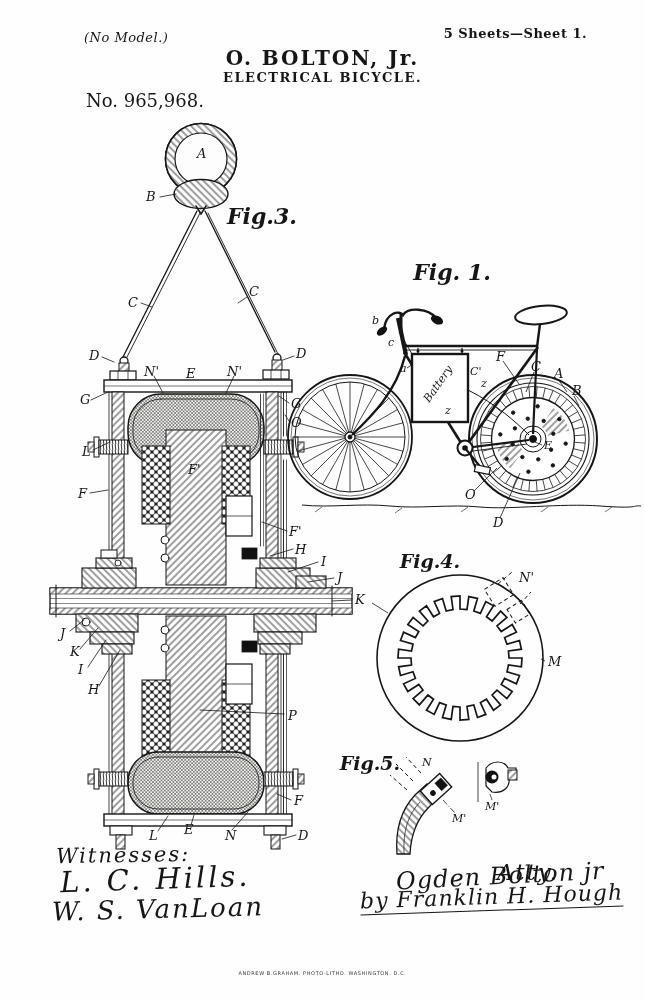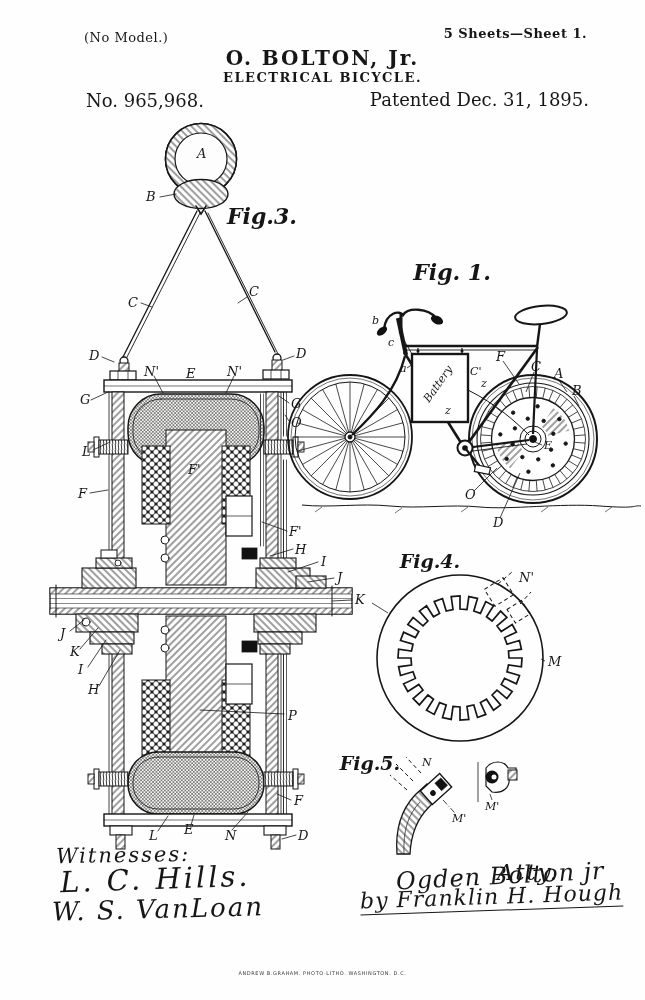--- a/index.html
+++ b/index.html
@@ -1,19 +1,19 @@
 <!DOCTYPE html>
 <html><head>
 <meta charset="utf-8">
 <style>
   html,body{margin:0;padding:0;background:#e8e8e8;}
   #page{position:relative;width:645px;height:1000px;background:#fefefe;overflow:hidden;
         font-family:"DejaVu Serif",serif;color:#161616;}
   .hdr{position:absolute;white-space:nowrap;}
-  #no-model{left:84px;top:30px;font-size:13px;letter-spacing:.5px;}
+  #no-model{left:84px;top:30px;font-size:13px;letter-spacing:.5px;font-style:italic;}
   #sheet-info{right:58px;top:26px;font-size:13px;font-weight:bold;letter-spacing:.5px;}
   #inventor-line{left:0;top:46px;width:100%;text-align:center;font-size:20px;font-weight:bold;letter-spacing:2px;}
   #title-line{left:0;top:70px;width:100%;text-align:center;font-size:13px;font-weight:bold;letter-spacing:1.5px;}
   #patent-number{left:86px;top:90px;font-size:18px;}
   #patent-date{right:56px;top:89px;font-size:18px;}
   svg{position:absolute;left:0;top:0;}
   .lbl{font:italic 13px "DejaVu Serif",serif;fill:#161616;}
   .lbl-sm{font:italic 11px "DejaVu Serif",serif;fill:#161616;}
   .cap{font:italic 22px "DejaVu Serif",serif;font-weight:bold;fill:#161616;}
   .cap-sm{font:italic 19px "DejaVu Serif",serif;font-weight:bold;fill:#161616;}
@@ -32,21 +32,20 @@
 </head>
 <body>
 
 <div id="page">
 
   <div class="hdr" id="no-model">(No Model.)</div>
   <div class="hdr" id="sheet-info">5 Sheets—Sheet 1.</div>
   <div class="hdr" id="title-line">ELECTRICAL BICYCLE.</div>
   <div class="hdr" id="inventor-line">O. BOLTON, Jr.</div>
   <div class="hdr" id="patent-number">No. 965,968.</div>
-  <div class="hdr" id="patent-date">Patented Dec. 31, 1895.</div>
 
   <svg width="645" height="1000" viewBox="0 0 645 1000">
     <defs>
       <pattern id="hatchA" width="5" height="5" patternUnits="userSpaceOnUse" patternTransform="rotate(45)">
         <rect width="5" height="5" fill="#fdfdfd"></rect>
           <line x1="1" y1="0" x2="1" y2="5" stroke="#2c2c2c" stroke-width="0.9"></line>
       </pattern>
       <pattern id="hatchB" width="5" height="5" patternUnits="userSpaceOnUse" patternTransform="rotate(-45)">
         <rect width="5" height="5" fill="#fdfdfd"></rect>
           <line x1="1" y1="0" x2="1" y2="5" stroke="#2c2c2c" stroke-width="0.9"></line>

